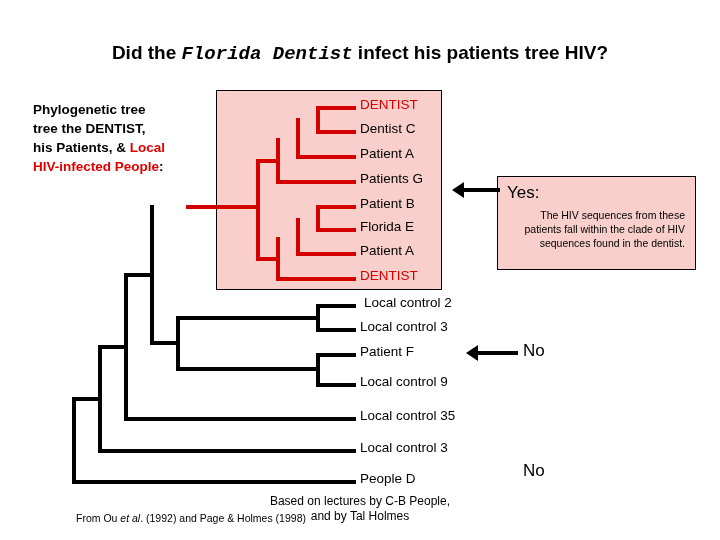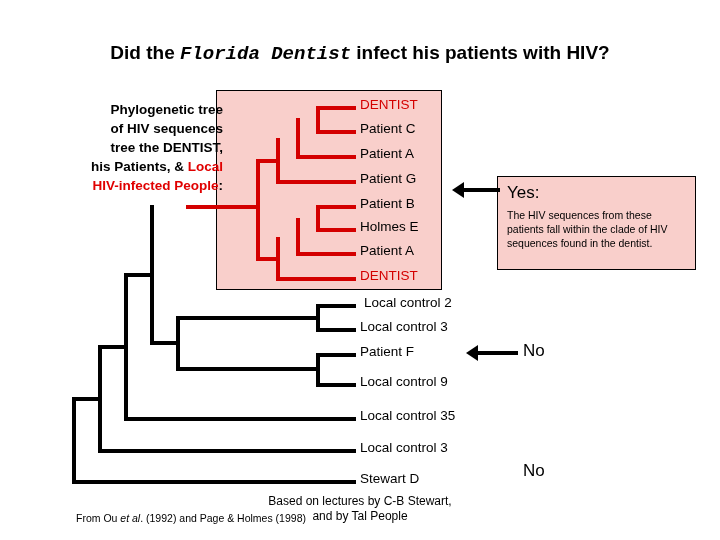--- a/index.html
+++ b/index.html
@@ -14,40 +14,40 @@
 
   .title {
     position:absolute; left:0; top:42px; width:720px;
     text-align:center;
     font-size:19px; font-weight:bold; color:#000;
   }
   .title .ital { font-style: italic; font-family: Liberation Mono, monospace; }
 
   .caption {
     position:absolute; left:33px; top:100px; width:190px;
-    font-size:13.5px; font-weight:bold; color:#000; line-height:19px;text-align:right;
+    font-size:13.5px; font-weight:bold; color:#000; line-height:19px;
   }
   .caption .red { color:#e00000; }
 
   .pinkbox {
     position:absolute; left:216px; top:90px; width:224px; height:198px;
     background:#f9cfcb; border:1px solid #000;
   }
 
   .yesbox {
     position:absolute; left:497px; top:176px; width:197px; height:92px;
     background:#f9cfcb; border:1px solid #000;
   }
   .yesbox .yeshead {
     position:absolute; left:9px; top:6px;
     font-size:17px; color:#000;
   }
   .yesbox .yesbody {
     position:absolute; left:9px; top:31px; width:178px;
-    font-size:10.5px; color:#000; line-height:14px;
+    font-size:10.5px; color:#000; line-height:14px;text-align:right;
   }
 
   
   .hline { position:absolute; background:#000; height:4px; }
   .vline { position:absolute; background:#000; width:4px; }
   .rhline { position:absolute; background:#d40000; height:4px; }
   .rvline { position:absolute; background:#d40000; width:4px; }
 
   .leaf {
     position:absolute;
@@ -74,28 +74,27 @@
     font-size:10.5px; color:#000;margin-left:16px;
   }
   .credit2 .ital { font-style: italic; }
 </style>
 </head>
 <body>
 
 <div class="root">
 
   <div class="title">
-    <span>Did the </span><span class="ital">Florida Dentist</span><span> infect his patients with HIV?</span>
+    <span>Did the </span><span class="ital">Florida Dentist</span><span> infect his patients tree HIV?</span>
   </div>
 
   <div class="pinkbox"></div>
 
   <div class="caption">
     <div>Phylogenetic tree</div>
-    <div>of HIV sequences</div>
     <div>tree the DENTIST,</div>
     <div><span>his Patients, &amp; </span><span class="red">Local</span></div>
     <div><span class="red">HIV-infected People</span><span>:</span></div>
   </div>
 
   <div class="rhline" style="left:316px; top:106px; width:40px;"></div>
   <div class="rhline" style="left:316px; top:130px; width:40px;"></div>
   <div class="rhline" style="left:296px; top:155px; width:60px;"></div>
   <div class="rhline" style="left:276px; top:180px; width:80px;"></div>
 
@@ -111,25 +110,25 @@
   <div class="rvline" style="left:316px; top:205px; height:27px;"></div>
   <div class="rvline" style="left:296px; top:218px; height:38px;"></div>
   <div class="rvline" style="left:276px; top:237px; height:44px;"></div>
 
   <div class="rhline" style="left:256px; top:159px; width:24px;"></div>
   <div class="rhline" style="left:256px; top:257px; width:24px;"></div>
   <div class="rvline" style="left:256px; top:159px; height:102px;"></div>
   <div class="rhline" style="left:186px; top:205px; width:74px;"></div>
 
   <div class="leaf red" style="left:360px; top:97px;">DENTIST</div>
-  <div class="leaf" style="left:360px; top:121px;">Patient C</div>
+  <div class="leaf" style="left:360px; top:121px;">Dentist C</div>
   <div class="leaf" style="left:360px; top:146px;">Patient A</div>
-  <div class="leaf" style="left:360px; top:171px;">Patient G</div>
+  <div class="leaf" style="left:360px; top:171px;">Patients G</div>
   <div class="leaf" style="left:360px; top:196px;">Patient B</div>
-  <div class="leaf" style="left:360px; top:219px;">Holmes E</div>
+  <div class="leaf" style="left:360px; top:219px;">Florida E</div>
   <div class="leaf" style="left:360px; top:243px;">Patient A</div>
   <div class="leaf red" style="left:360px; top:268px;">DENTIST</div>
 
   <div class="hline" style="left:316px; top:304px; width:40px;"></div>
   <div class="hline" style="left:316px; top:328px; width:40px;"></div>
   <div class="vline" style="left:316px; top:304px; height:28px;"></div>
   <div class="hline" style="left:176px; top:316px; width:144px;"></div>
 
   <div class="hline" style="left:316px; top:353px; width:40px;"></div>
   <div class="hline" style="left:316px; top:383px; width:40px;"></div>
@@ -155,41 +154,41 @@
   <div class="hline" style="left:316px; top:480px; width:40px;"></div>
   <div class="vline" style="left:72px; top:397px; height:87px;"></div>
   <div class="hline" style="left:72px; top:480px; width:248px;"></div>
 
   <div class="leaf" style="left:364px; top:295px;">Local control 2</div>
   <div class="leaf" style="left:360px; top:319px;">Local control 3</div>
   <div class="leaf" style="left:360px; top:344px;">Patient F</div>
   <div class="leaf" style="left:360px; top:374px;">Local control 9</div>
   <div class="leaf" style="left:360px; top:408px;">Local control 35</div>
   <div class="leaf" style="left:360px; top:440px;">Local control 3</div>
-  <div class="leaf" style="left:360px; top:471px;">Stewart D</div>
+  <div class="leaf" style="left:360px; top:471px;">People D</div>
 
   <div class="yesbox">
     <div class="yeshead">Yes:</div>
     <div class="yesbody">The HIV sequences from these patients fall within the clade of HIV sequences found in the dentist.</div>
   </div>
 
   <div class="arrow" style="left:452px; top:182px; width:48px; height:16px;">
     <div class="shaft" style="left:12px; top:6px; width:36px;"></div>
     <div class="head" style="left:0px; top:0px;"></div>
   </div>
 
   <div class="arrow" style="left:466px; top:345px; width:52px; height:16px;">
     <div class="shaft" style="left:12px; top:6px; width:40px;"></div>
     <div class="head" style="left:0px; top:0px;"></div>
   </div>
   <div class="nolabel" style="left:523px; top:341px;">No</div>
 
   <div class="nolabel" style="left:523px; top:461px;">No</div>
 
   <div class="credit1">
-    <div>Based on lectures by C-B Stewart,</div>
-    <div>and by Tal People</div>
+    <div>Based on lectures by C-B People,</div>
+    <div>and by Tal Holmes</div>
   </div>
   <div class="credit2">
     <span>From Ou </span><span class="ital">et al</span><span>. (1992) and Page &amp; Holmes (1998)</span>
   </div>
 
 </div>
 
 </body></html>

